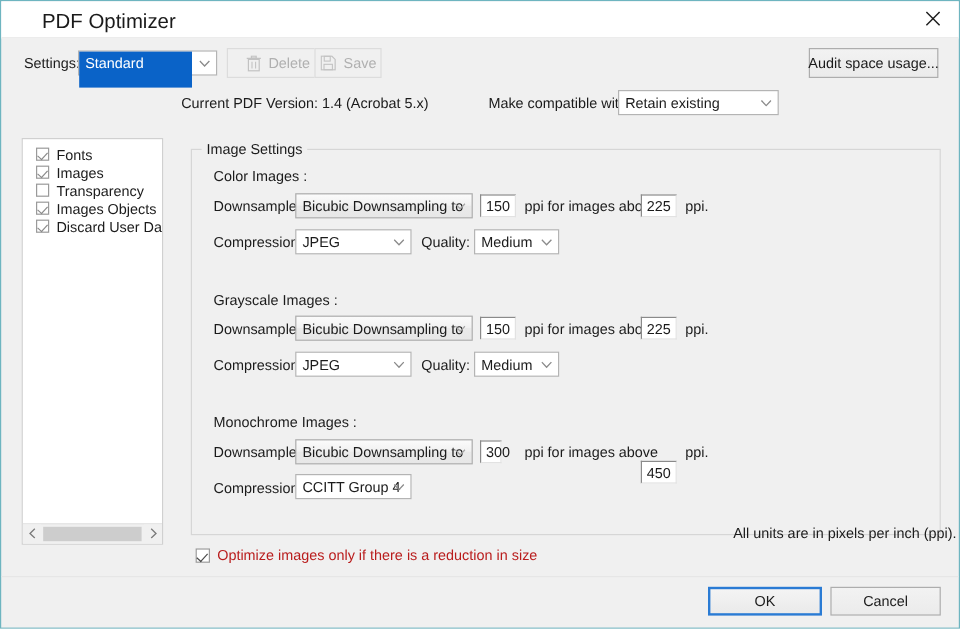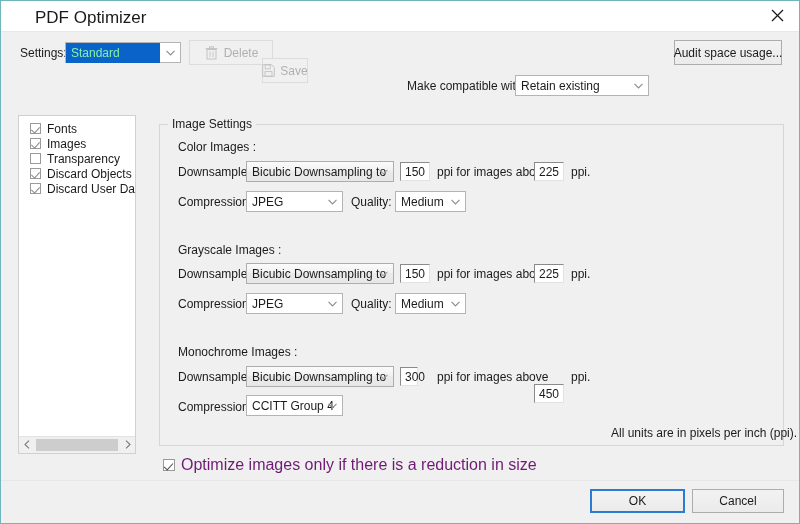--- a/index.html
+++ b/index.html
@@ -90,23 +90,23 @@
   .combo.faded {
     background: linear-gradient(to bottom, #fbfbfb 0%, #f1f1f1 48%, #eaeaea 50%, #e7e7e7 100%);
     border: 1px solid #adadad;
   }
   .combo.faded .cval { color: #1b1b1b; }
 
   
   .combo.sel .cval {
     left: 0;
     top: 0;
-    padding: 3px 40px 3px 5px;
+    padding: 3px 40px 13px 5px;
     background: #0a63c8;
-    color: #86efac;
+    color: #ffffff;
     display: block;
   }
 
   
   .btn {
     position: absolute;
     box-sizing: border-box;
     background: linear-gradient(to bottom, #f2f2f2 0%, #ebebeb 100%);
     border: 1px solid #adadad;
     font-size: 12px;
@@ -244,22 +244,22 @@
     font-size: 12px;
     color: #1b1b1b;
     white-space: nowrap;
   }
 
   
   .footcheck {
     position: absolute;
     display: flex;
     align-items: center;
-    font-size: 16px;
-    color: #701a75;
+    font-size: 12px;
+    color: #b91c1c;
     cursor: pointer;
     white-space: nowrap;
   }
   .footcheck .cbox { width: 12px; height: 12px; }
   .footcheck .cbox.checked::after { left: 2px; top: 1px; width: 4px; height: 8px; }
   .footcheck .flabel { margin-left: 6px; }
 
   .divider {
     position: absolute;
     background: #e6e6e6;
@@ -298,35 +298,36 @@
         <rect x="2" y="3.5" width="9" height="9.5" fill="none" stroke="#c2c2c2" stroke-width="1"></rect>
         <line x1="0.6" y1="2.6" x2="12.4" y2="2.6" stroke="#c2c2c2" stroke-width="1"></line>
         <rect x="4.5" y="0.8" width="4" height="1.6" fill="none" stroke="#c2c2c2" stroke-width="1"></rect>
         <line x1="5" y1="5.5" x2="5" y2="11" stroke="#c2c2c2" stroke-width="0.9"></line>
         <line x1="8" y1="5.5" x2="8" y2="11" stroke="#c2c2c2" stroke-width="0.9"></line>
       </svg>
     </span>
     <span>Delete</span>
   </div>
 
-  <div class="btn disabled" style="left:261px; top:57px; width:46px; height:25px;">
+  <div class="btn disabled" style="left:261px; top:39px; width:56px; height:25px;">
     <span class="bicon">
       <svg width="13" height="13" viewBox="0 0 13 13">
         <path d="M0.7 0.7 H9.5 L12.3 3.5 V12.3 H0.7 Z" fill="none" stroke="#c2c2c2" stroke-width="1"></path>
         <rect x="3.2" y="0.9" width="5" height="4" fill="none" stroke="#c2c2c2" stroke-width="0.9"></rect>
         <rect x="3" y="7.6" width="7" height="4.6" fill="none" stroke="#c2c2c2" stroke-width="0.9"></rect>
       </svg>
     </span>
     <span>Save</span>
   </div>
 
   <div class="btn" style="left:673px; top:39px; width:108px; height:25px;">
     <span>Audit space usage...</span>
   </div>
 
+  <div class="lbl" style="left:150px; top:78px;">Current PDF Version: 1.4 (Acrobat 5.x)</div>
 
   <div class="lbl" style="left:406px; top:78px;">Make compatible with:</div>
 
   <div class="combo" style="left:514px; top:74px; width:134px;">
     <span class="cval">Retain existing</span>
     <span class="carrow">
       <svg width="9" height="6" viewBox="0 0 9 6">
           <path d="M0.5 0.8 L4.5 5 L8.5 0.8" fill="none" stroke="#8b8b8b" stroke-width="1.1"></path>
         </svg>
     </span>
@@ -341,21 +342,21 @@
       <div class="listitem">
         <span class="cbox checked"></span>
         <span class="ilabel">Images</span>
       </div>
       <div class="listitem">
         <span class="cbox"></span>
         <span class="ilabel">Transparency</span>
       </div>
       <div class="listitem">
         <span class="cbox checked"></span>
-        <span class="ilabel">Discard Objects</span>
+        <span class="ilabel">Images Objects</span>
       </div>
       <div class="listitem">
         <span class="cbox checked"></span>
         <span class="ilabel">Discard User Data</span>
       </div>
     </div>
 
     <div class="hscroll" style="width:116px;">
       <div class="sarrow left">
         <svg width="6" height="9" viewBox="0 0 6 9">
@@ -463,21 +464,21 @@
   <div class="lbl" style="left:177px; top:399px;">Compression:</div>
   <div class="combo" style="left:245px; top:394px; width:97px;">
     <span class="cval">CCITT Group 4</span>
     <span class="carrow">
       <svg width="9" height="6" viewBox="0 0 9 6">
           <path d="M0.5 0.8 L4.5 5 L8.5 0.8" fill="none" stroke="#8b8b8b" stroke-width="1.1"></path>
         </svg>
     </span>
   </div>
 
-  <div class="lbl" style="left:610px; top:425px;">All units are in pixels per inch (ppi).</div>
+  <div class="lbl" style="left:610px; top:436px;">All units are in pixels per inch (ppi).</div>
 
   <div class="footcheck" style="left:162px; top:455px;">
     <span class="cbox dark checked"></span>
     <span class="flabel">Optimize images only if there is a reduction in size</span>
   </div>
 
   <div class="divider" style="left:0px; top:479px; width:798px;"></div>
 
   <div class="btn default" style="left:589px; top:488px; width:95px; height:24px;">
     <span>OK</span>

